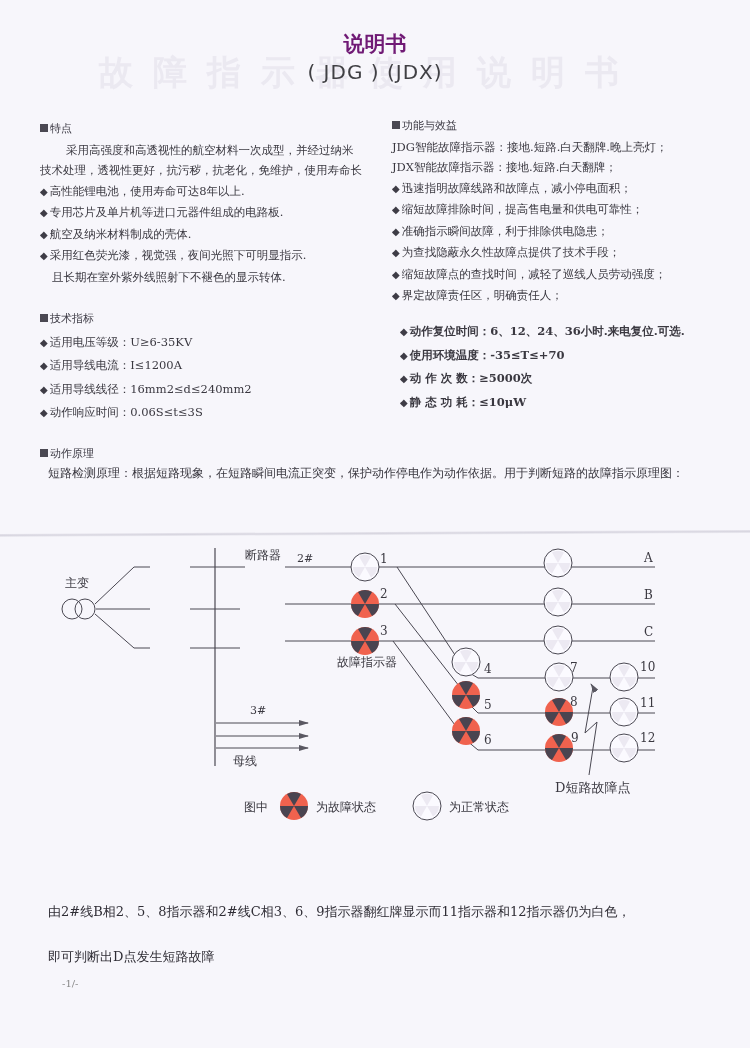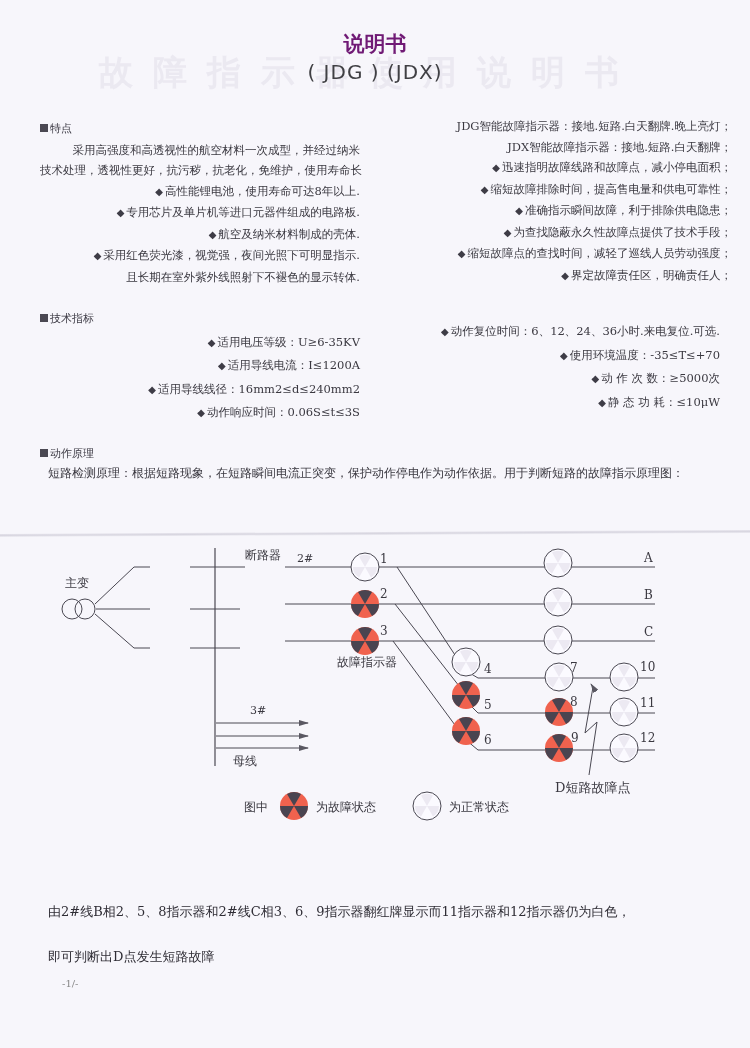--- a/index.html
+++ b/index.html
@@ -18,21 +18,21 @@
     position: absolute; left: 0; width: 750px; text-align: center;
     font-family: "DejaVu Sans", sans-serif; font-weight: bold; color: #701a75;
   }
   .title.t1 { top: 30px; font-size: 21px; }
   .title.t2 { top: 60px; font-size: 20px; font-weight: normal; letter-spacing: 1px; color: #404044; }
   .section { position: absolute; font-size: 11.5px; line-height: 20.5px; }
   .sec-head { font-size: 11px; color: #3c3a44; }
   .sec-head::before { content: ""; display: inline-block; width: 8px; height: 8px; background: #4a4852; margin-right: 2px; vertical-align: 0px; }
   .indent { padding-left: 26px; }
   .bullet::before { content: "◆"; font-size: 10px; margin-right: 2px; color: #3e3c46; }
-  .line { white-space: nowrap; text-align: right; }
+  .line { white-space: nowrap; }
   .desc { position: absolute; left: 48px; top: 465px; font-size: 12px; white-space: nowrap; }
   .fold { position: absolute; left: 0; top: 532px; width: 750px; height: 3px;
           background: linear-gradient(to bottom, #e6e4ec, #d8d6e0, #eeedf3); transform: rotate(-0.3deg); }
   svg#diagram { position: absolute; left: 0; top: 530px; }
   .concl { position: absolute; left: 48px; font-size: 13px; white-space: nowrap; color: #2f2d35; }
   .pgmark { position: absolute; left: 62px; top: 978px; font-size: 10px; color: #888; }
 </style>
 </head>
 <body>
 
@@ -46,39 +46,40 @@
   <div class="line indent">采用高强度和高透视性的航空材料一次成型，并经过纳米</div>
   <div class="line">技术处理，透视性更好，抗污秽，抗老化，免维护，使用寿命长</div>
   <div class="line bullet">高性能锂电池，使用寿命可达8年以上.</div>
   <div class="line bullet">专用芯片及单片机等进口元器件组成的电路板.</div>
   <div class="line bullet">航空及纳米材料制成的壳体.</div>
   <div class="line bullet">采用红色荧光漆，视觉强，夜间光照下可明显指示.</div>
   <div class="line" style="padding-left:12px">且长期在室外紫外线照射下不褪色的显示转体.</div>
 </div>
 
 <div class="section" style="left:392px; top:116px; width:340px;">
+  <div class="sec-head">功能与效益</div>
   <div class="line">JDG智能故障指示器：接地.短路.白天翻牌.晚上亮灯；</div>
   <div class="line">JDX智能故障指示器：接地.短路.白天翻牌；</div>
   <div class="line bullet">迅速指明故障线路和故障点，减小停电面积；</div>
   <div class="line bullet">缩短故障排除时间，提高售电量和供电可靠性；</div>
   <div class="line bullet">准确指示瞬间故障，利于排除供电隐患；</div>
   <div class="line bullet">为查找隐蔽永久性故障点提供了技术手段；</div>
   <div class="line bullet">缩短故障点的查找时间，减轻了巡线人员劳动强度；</div>
   <div class="line bullet">界定故障责任区，明确责任人；</div>
 </div>
 
 <div class="section" style="left:40px; top:307px; width:320px; line-height:23.5px;">
   <div class="sec-head">技术指标</div>
   <div class="line bullet">适用电压等级：U≥6-35KV</div>
   <div class="line bullet">适用导线电流：I≤1200A</div>
   <div class="line bullet">适用导线线径：16mm2≤d≤240mm2</div>
   <div class="line bullet">动作响应时间：0.06S≤t≤3S</div>
 </div>
 
-<div class="section" style="left:380px; top:320px; width:340px; line-height:23.5px;">
+<div class="section" style="left:400px; top:320px; width:340px; line-height:23.5px;font-weight:bold;">
   <div class="line bullet">动作复位时间：6、12、24、36小时.来电复位.可选.</div>
   <div class="line bullet">使用环境温度：-35≤T≤+70</div>
   <div class="line bullet">动  作  次 数：≥5000次</div>
   <div class="line bullet">静  态   功 耗：≤10μW</div>
 </div>
 
 <div class="section" style="left:40px; top:444px;">
   <div class="sec-head">动作原理</div>
 </div>
 <div class="desc">短路检测原理：根据短路现象，在短路瞬间电流正突变，保护动作停电作为动作依据。用于判断短路的故障指示原理图：</div>

